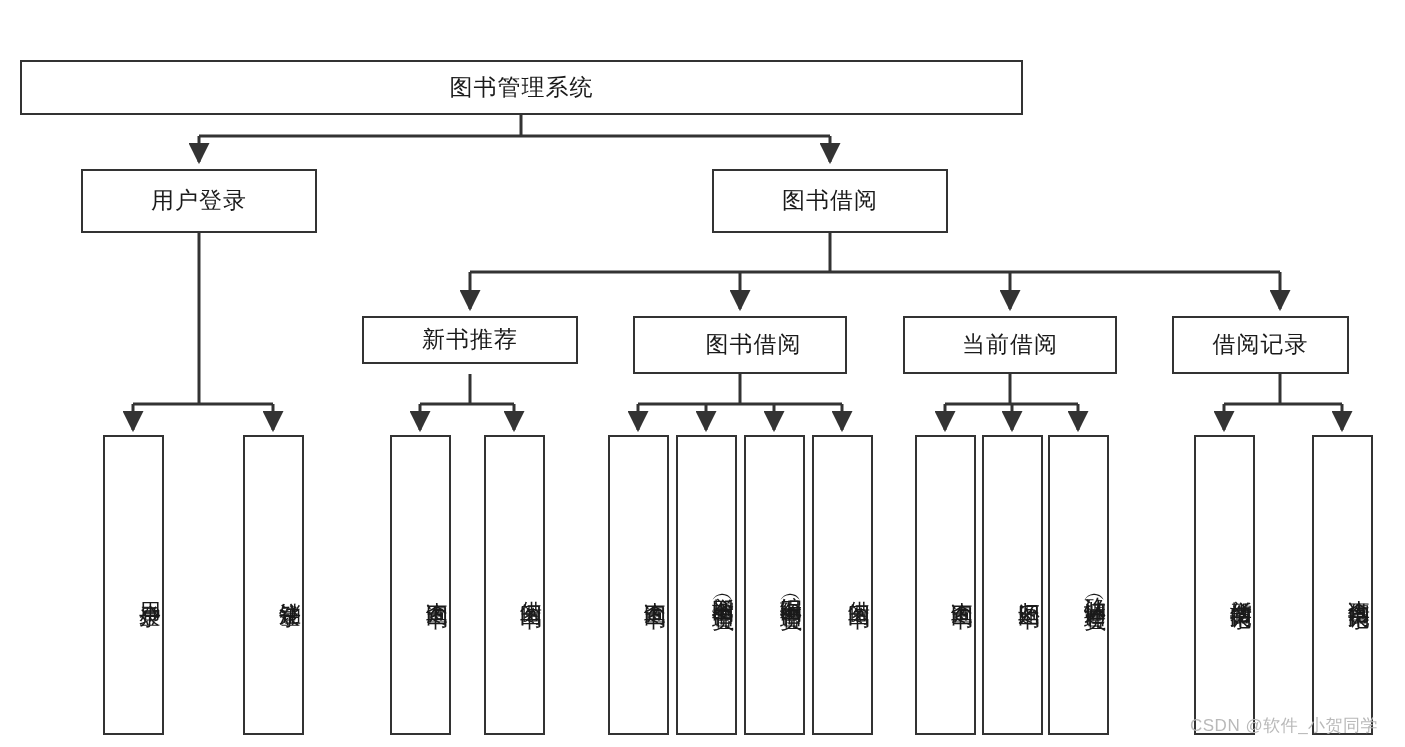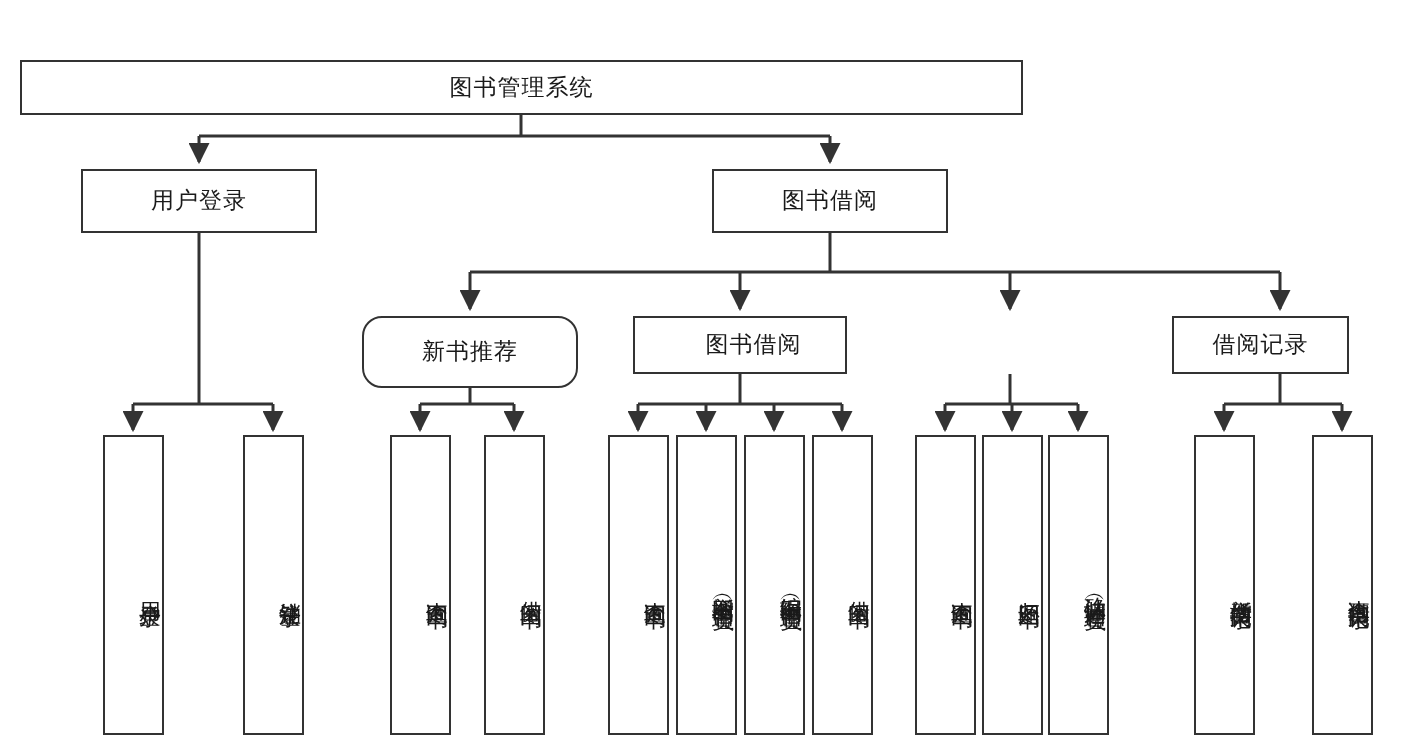--- a/index.html
+++ b/index.html
@@ -121,25 +121,28 @@
     <span class="label">图书管理系统</span>
   </div>
 
   <div class="node horizontal" style="left: 81px; top: 169px; width: 236px; height: 64px;">
     <span class="label">用户登录</span>
   </div>
   <div class="node horizontal" style="left: 712px; top: 169px; width: 236px; height: 64px;">
     <span class="label">图书借阅</span>
   </div>
 
-  <div class="node horizontal" style="left: 362px; top: 316px; width: 216px; height: 72px; border-radius: 20px;">
+  <div class="node horizontal" style="left: 362px; top: 316px; width: 216px; height: 48px;">
     <span class="label">新书推荐</span>
   </div>
   <div class="node horizontal" style="left: 633px; top: 316px; width: 214px; height: 58px; padding-left: 27px;">
     <span class="label">图书借阅</span>
+  </div>
+  <div class="node horizontal" style="left: 903px; top: 316px; width: 214px; height: 58px;">
+    <span class="label">当前借阅</span>
   </div>
   <div class="node horizontal" style="left: 1172px; top: 316px; width: 177px; height: 58px;">
     <span class="label">借阅记录</span>
   </div>
 
   <div class="node vertical" style="left: 103px; top: 435px; width: 61px; height: 300px;">
     <span class="label">用户登录</span>
   </div>
   <div class="node vertical" style="left: 243px; top: 435px; width: 61px; height: 300px;">
     <span class="label">注销登录</span>
@@ -171,13 +174,14 @@
   <div class="node vertical" style="left: 1048px; top: 435px; width: 61px; height: 300px;">
     <span class="label">确认归还（管理员）</span>
   </div>
   <div class="node vertical" style="left: 1194px; top: 435px; width: 61px; height: 300px;">
     <span class="label">新增借阅记录</span>
   </div>
   <div class="node vertical" style="left: 1312px; top: 435px; width: 61px; height: 300px;">
     <span class="label">查询借阅记录</span>
   </div>
 
+  <div id="watermark">CSDN @软件_小贺同学</div>
 </div>
 
 </body></html>

